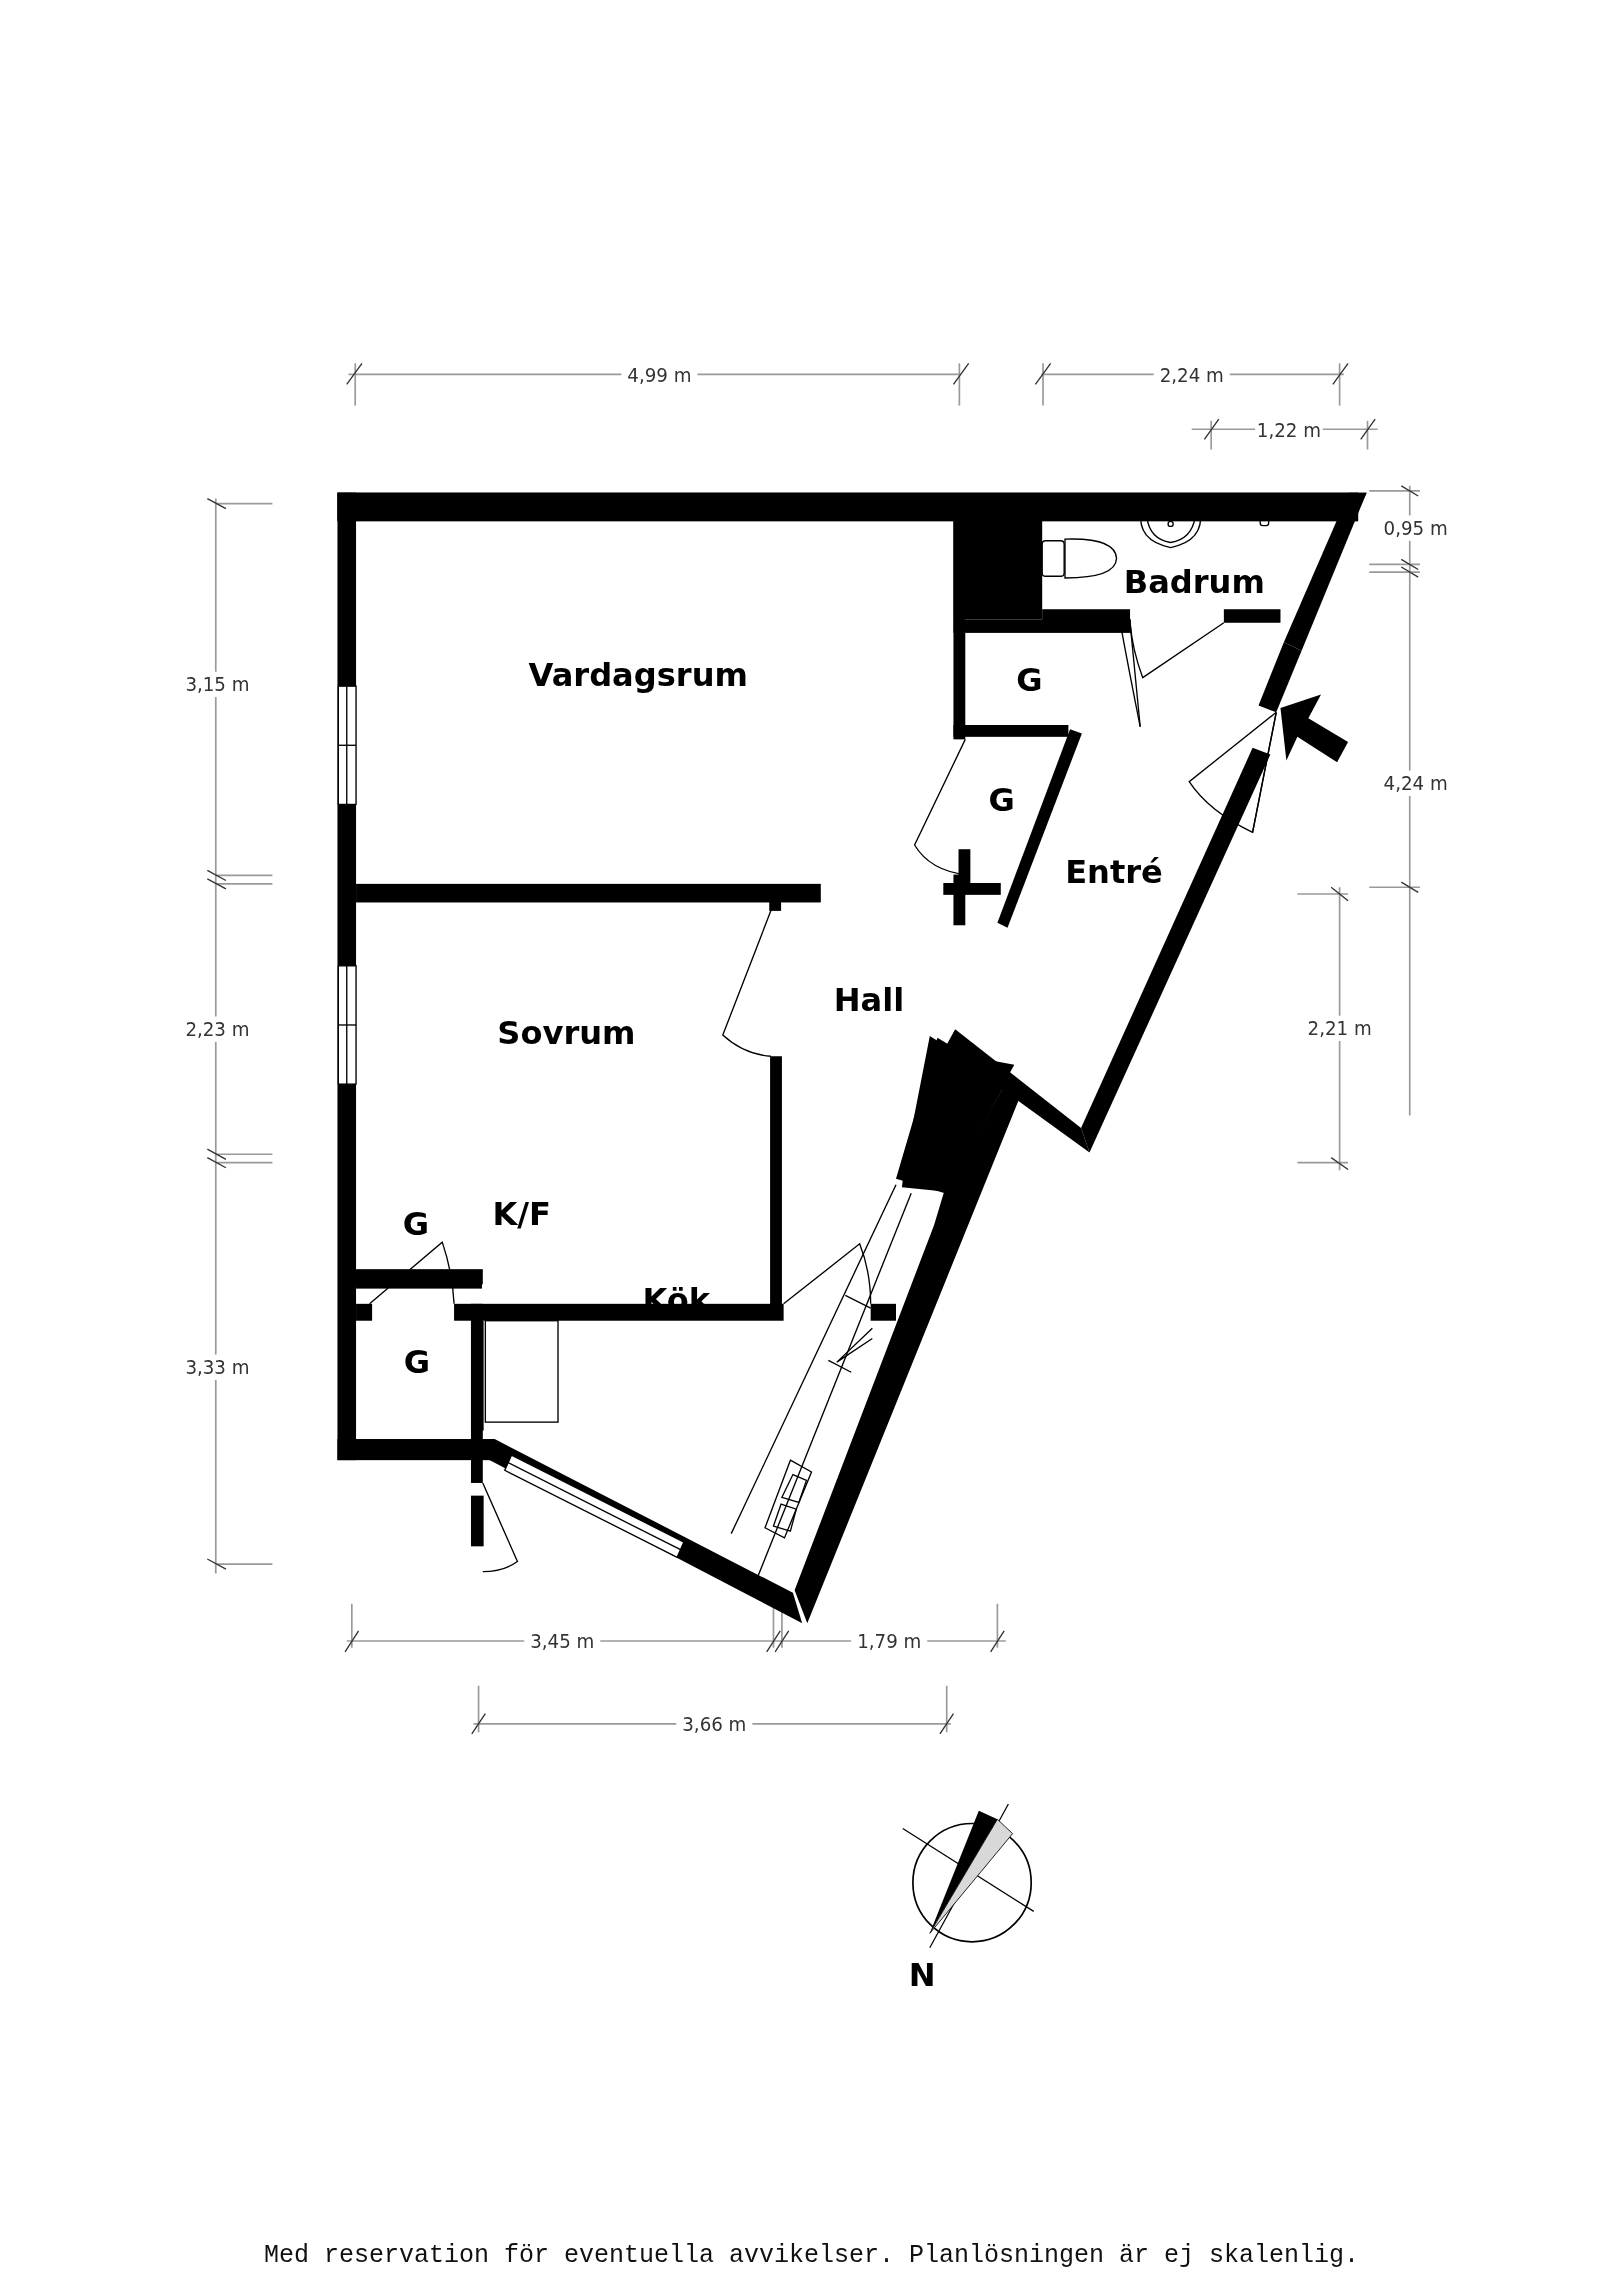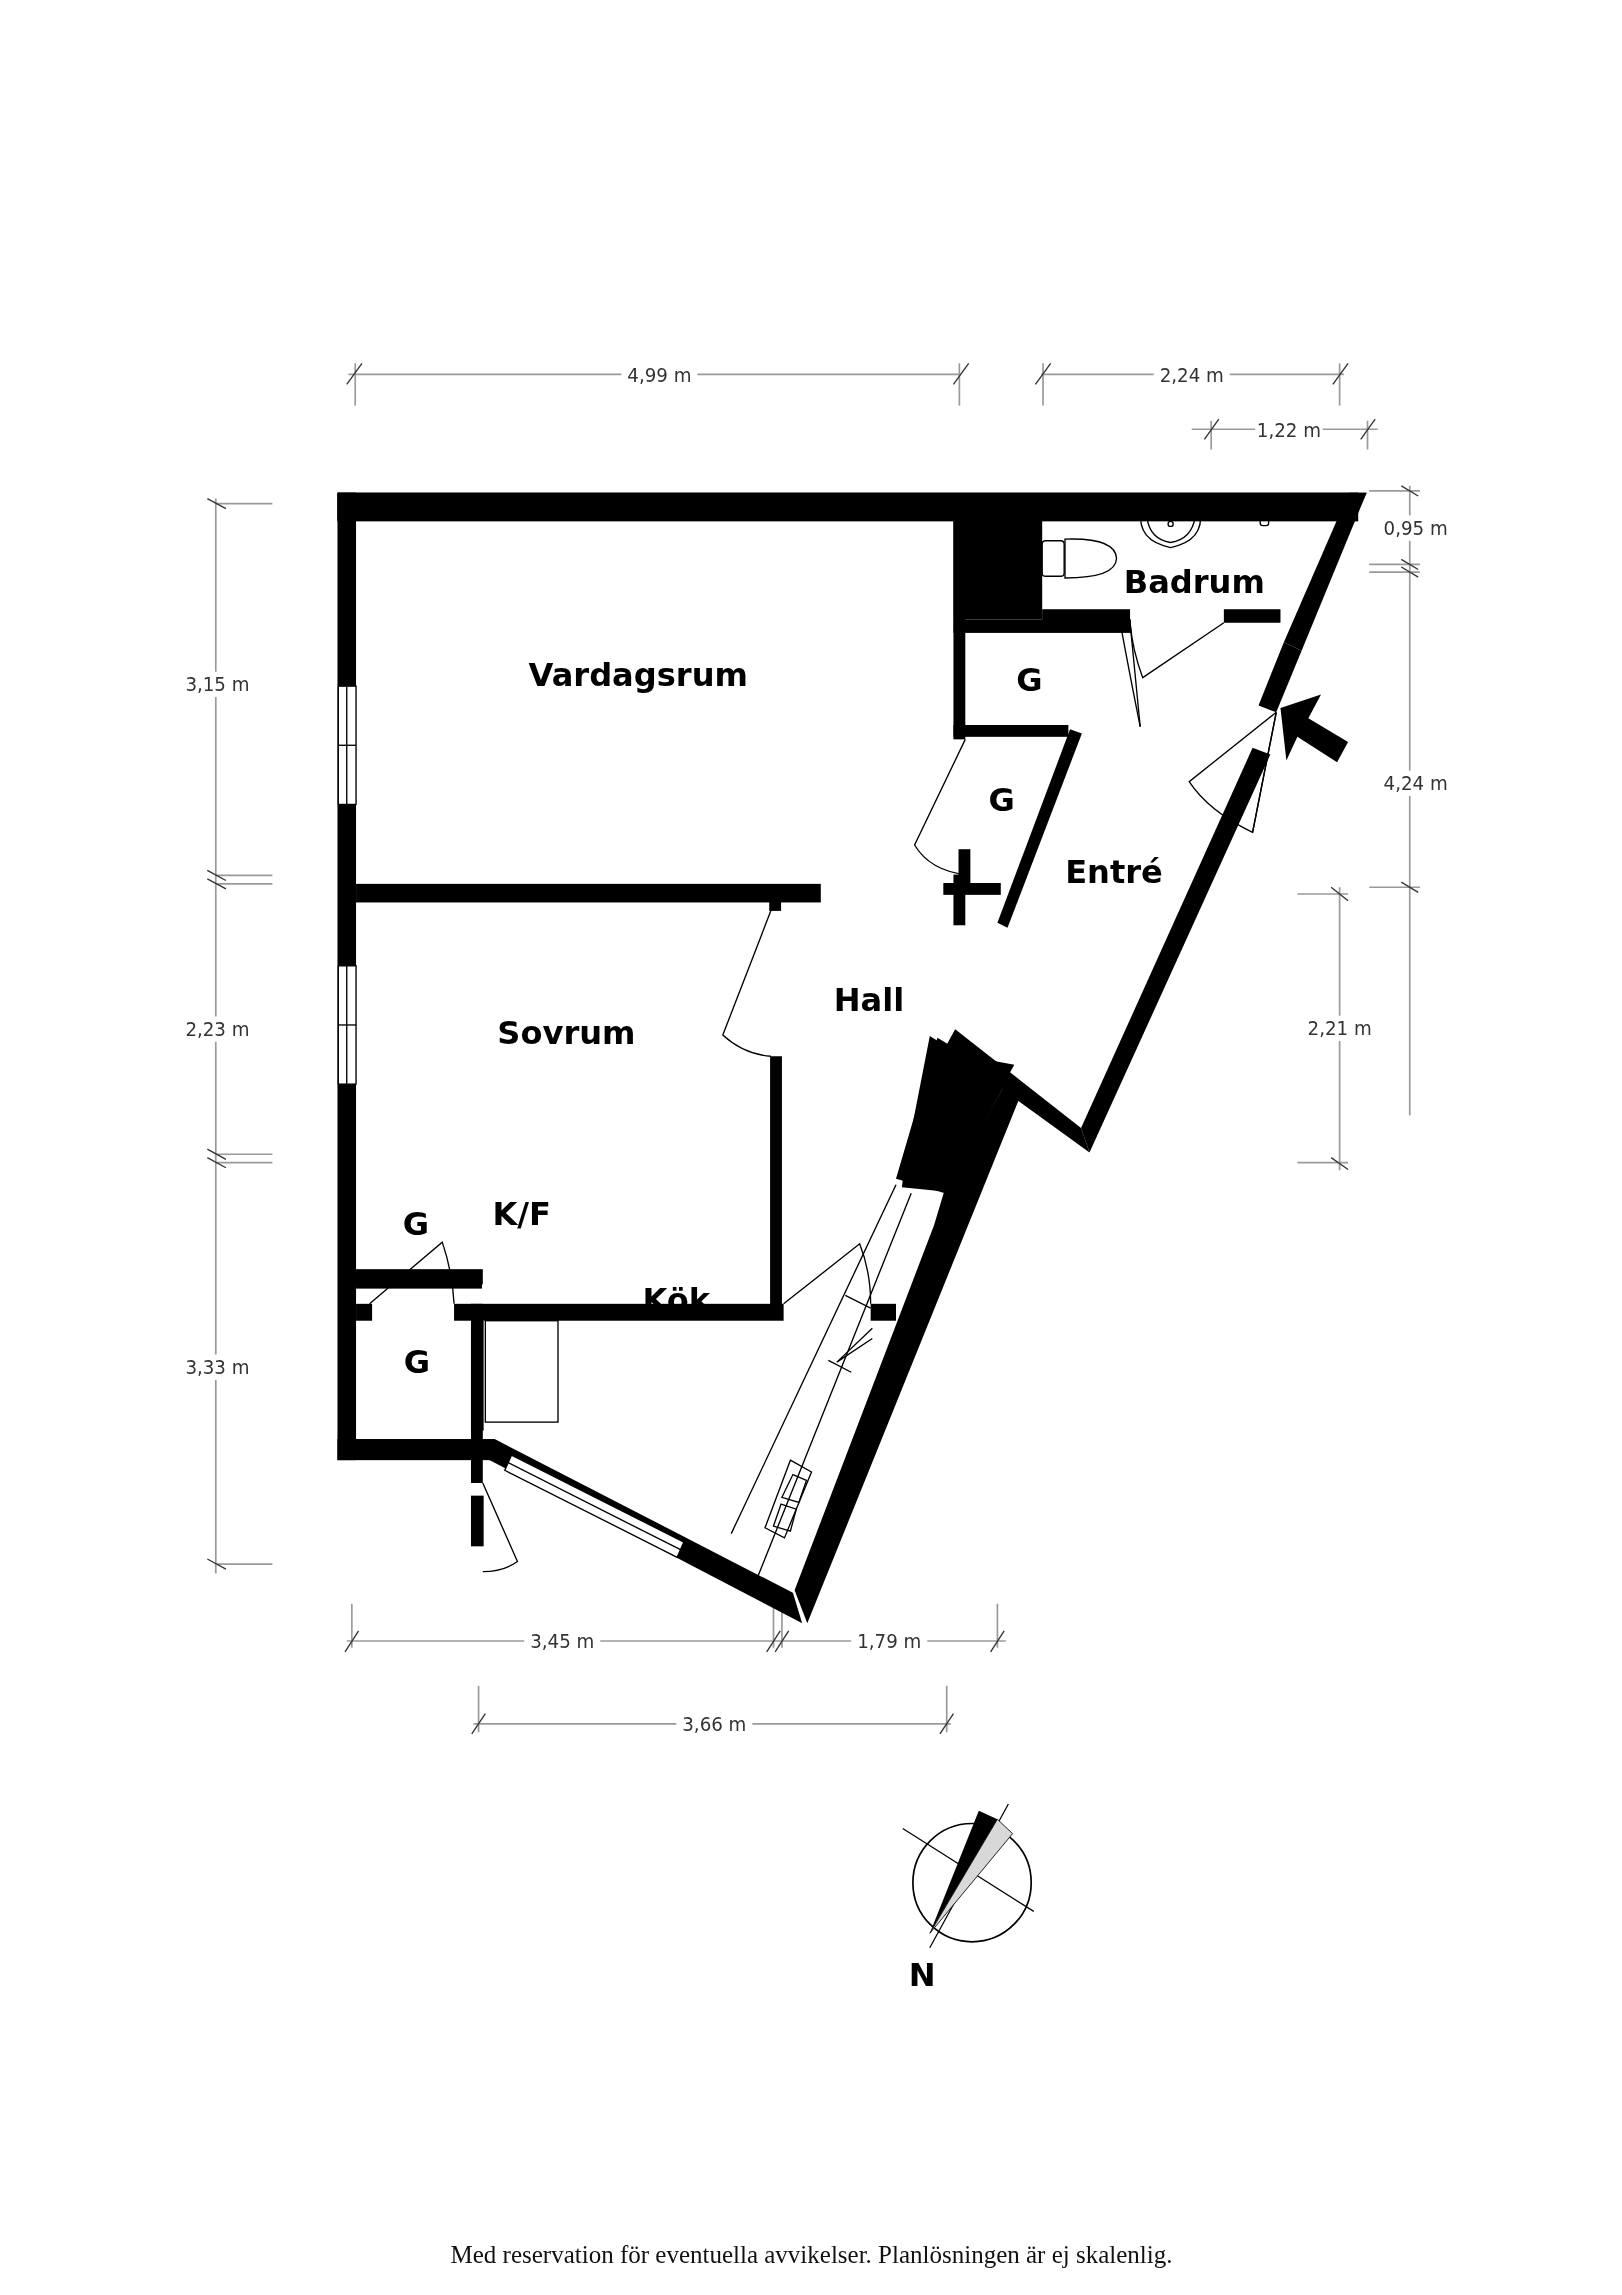--- a/index.html
+++ b/index.html
@@ -6,21 +6,21 @@
   body { width:1623px; height:2295px; position:relative; overflow:hidden; font-family:"DejaVu Sans", sans-serif; }
   svg#plan { position:absolute; left:0; top:0; width:1623px; height:2295px; }
   .wall { fill:#000; }
   .thin { fill:none; stroke:#000; stroke-width:1.6; }
   .win { fill:#fff; stroke:#000; stroke-width:1.6; }
   .dim { fill:none; stroke:#9a9a9a; stroke-width:2; }
   .tick { stroke:#333; stroke-width:1.6; }
   .dimtxt { font-family:"DejaVu Sans Condensed","DejaVu Sans", sans-serif; font-size:24px; fill:#333; }
   .room { font-family:"DejaVu Sans", sans-serif; font-weight:bold; font-size:38px; fill:#000; }
   .closet { font-family:"DejaVu Sans", sans-serif; font-weight:bold; font-size:38px; fill:#000; }
-  .footer { position:absolute; left:0; width:1623px; top:2241px; text-align:center; font-family:Liberation Serif, serif; font-size:25px; color:#111; }
+  .footer { position:absolute; left:0; width:1623px; top:2241px; text-align:center; font-family:Liberation Mono, monospace; font-size:25px; color:#111; }
 </style>
 </head>
 <body>
 
 <svg id="plan" viewBox="0 0 1920 2716" xmlns="http://www.w3.org/2000/svg">
 
   <g>
 
     <line class="dim" x1="412" y1="443" x2="1135" y2="443"></line>
     <line class="dim" x1="420" y1="430" x2="420" y2="480"></line>

